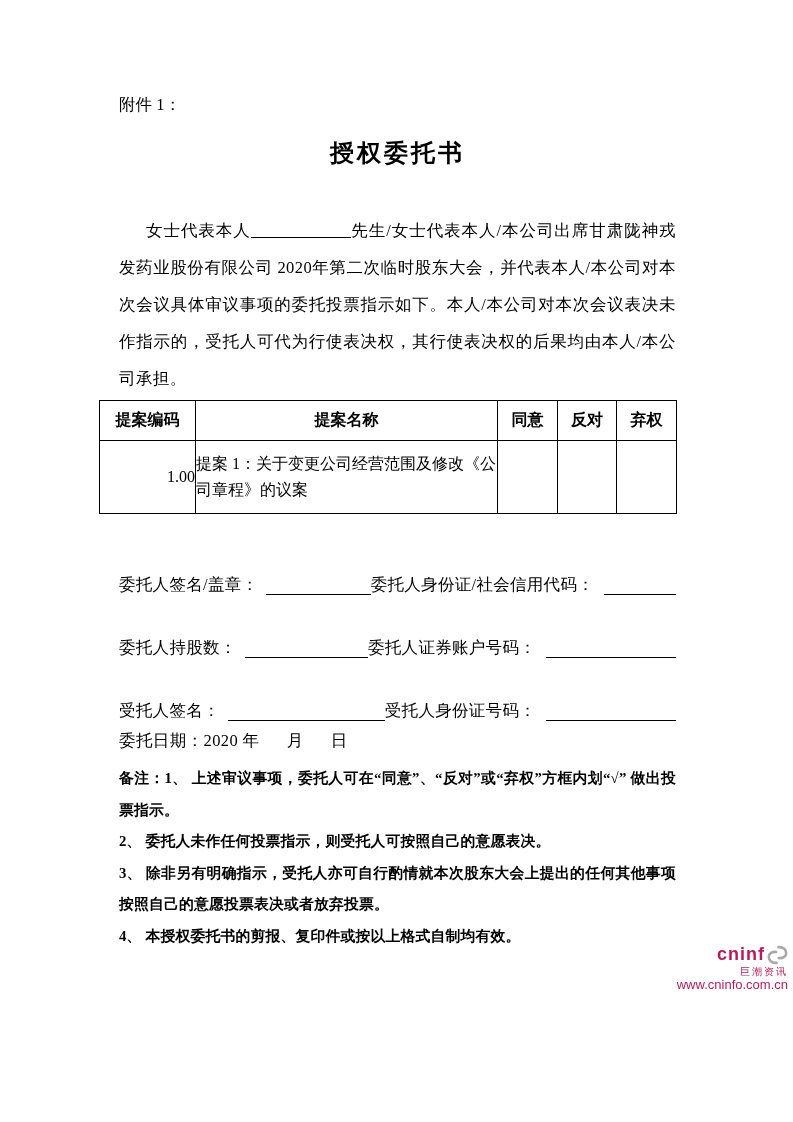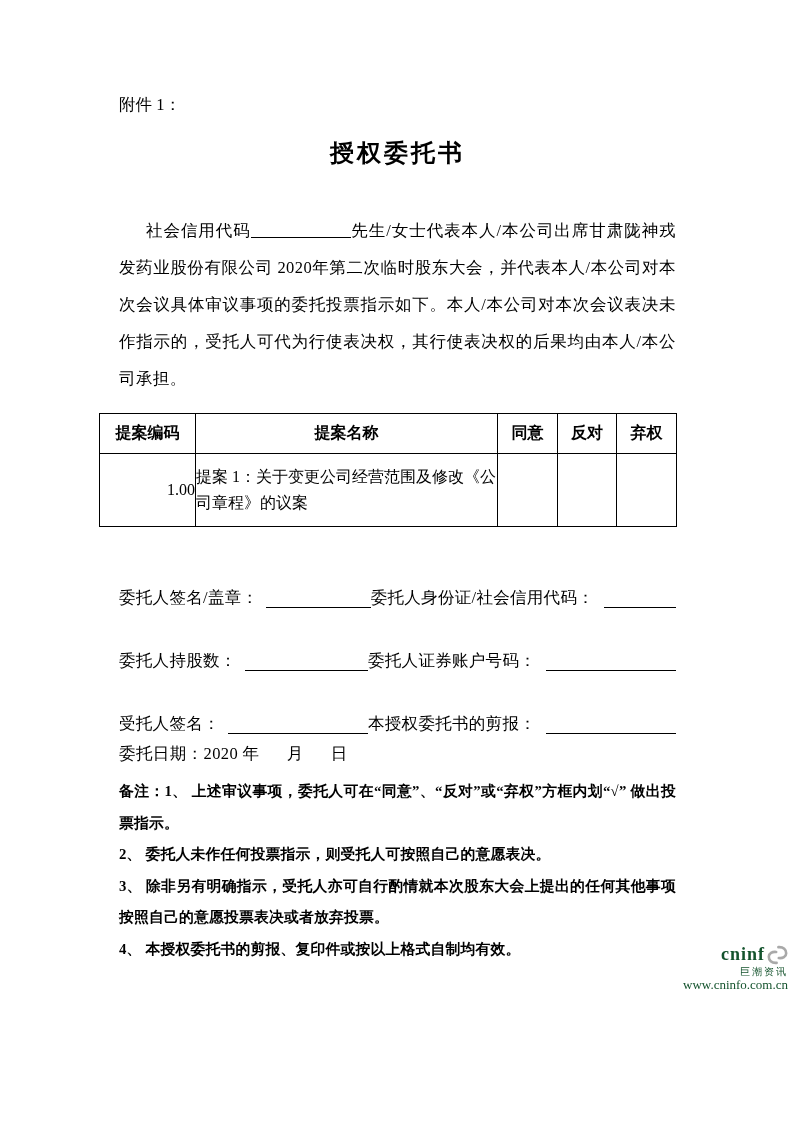--- a/index.html
+++ b/index.html
@@ -35,21 +35,21 @@
   }
   .blank {
     display:inline-block;
     border-bottom:1.5px solid #000;
     height:1em;
     vertical-align:baseline;
   }
   .intro-blank { width:100px; margin-bottom:-2px; }
 
   .proposal-table {
-    margin:16px 0 0 -20px;
+    margin:3px 0 0 -20px;
     width:577px;
     border-collapse:collapse;
     table-layout:fixed;
   }
   .proposal-table th, .proposal-table td {
     border:1.5px solid #000;
     padding:0;
   }
   .proposal-table th {
     height:39px;
@@ -96,22 +96,22 @@
   .note-item {
     margin:0;
     font-size:14.8px; line-height:31.5px;
     text-align:justify;
     letter-spacing:0.2px;
   }
 
   .watermark {
     position:absolute; right:5px; bottom:8px;
     text-align:right;
-    color:#14532d;
-    font-family:Liberation Serif, serif;
+    color:#be185d;
+    font-family:Liberation Sans, sans-serif;
     line-height:1.1;
     user-select:none;
   }
   .wm-logo-row {
     display:flex; align-items:center; justify-content:flex-end;
   }
   .wm-logo-text {
     font-size:18px; font-weight:bold; letter-spacing:1px;
   }
   .wm-swirl { margin-left:2px; display:block; }
@@ -121,21 +121,21 @@
 </head>
 <body>
 
 <div class="page">
   <div class="content">
 
     <p class="attachment">附件 1：</p>
 
     <h1 class="doc-title">授权委托书</h1>
 
-    <p class="intro"><span>社会信用代码</span><span class="blank intro-blank"></span><span>先生/女士代表本人/本公司出席甘肃陇神戎发药业股份有限公司 2020年第二次临时股东大会，并代表本人/本公司对本次会议具体审议事项的委托投票指示如下。本人/本公司对本次会议表决未作指示的，受托人可代为行使表决权，其行使表决权的后果均由本人/本公司承担。</span></p>
+    <p class="intro"><span>女士代表本人</span><span class="blank intro-blank"></span><span>先生/女士代表本人/本公司出席甘肃陇神戎发药业股份有限公司 2020年第二次临时股东大会，并代表本人/本公司对本次会议具体审议事项的委托投票指示如下。本人/本公司对本次会议表决未作指示的，受托人可代为行使表决权，其行使表决权的后果均由本人/本公司承担。</span></p>
 
     <table class="proposal-table">
       <colgroup>
         <col class="col-code">
           <col class="col-name">
           <col class="col-agree">
           <col class="col-against">
           <col class="col-abstain">
       </colgroup>
       <thead>
@@ -168,21 +168,21 @@
     <div class="sig-row sig-row-2">
       <span class="sig-label">委托人持股数：</span>
       <span class="blank sig-blank-1"></span>
       <span class="sig-label">委托人证券账户号码：</span>
       <span class="blank sig-blank-2 w130"></span>
     </div>
 
     <div class="sig-row sig-row-3">
       <span class="sig-label">受托人签名：</span>
       <span class="blank sig-blank-1"></span>
-      <span class="sig-label">本授权委托书的剪报：</span>
+      <span class="sig-label">受托人身份证号码：</span>
       <span class="blank sig-blank-2 w130"></span>
     </div>
 
     <p class="date-line">委托日期：2020 年      月      日</p>
 
     <div class="notes">
       <p class="note-item">备注：1、 上述审议事项，委托人可在“同意”、“反对”或“弃权”方框内划“√” 做出投票指示。</p>
       <p class="note-item">2、 委托人未作任何投票指示，则受托人可按照自己的意愿表决。</p>
       <p class="note-item">3、 除非另有明确指示，受托人亦可自行酌情就本次股东大会上提出的任何其他事项按照自己的意愿投票表决或者放弃投票。</p>
       <p class="note-item">4、 本授权委托书的剪报、复印件或按以上格式自制均有效。</p>

